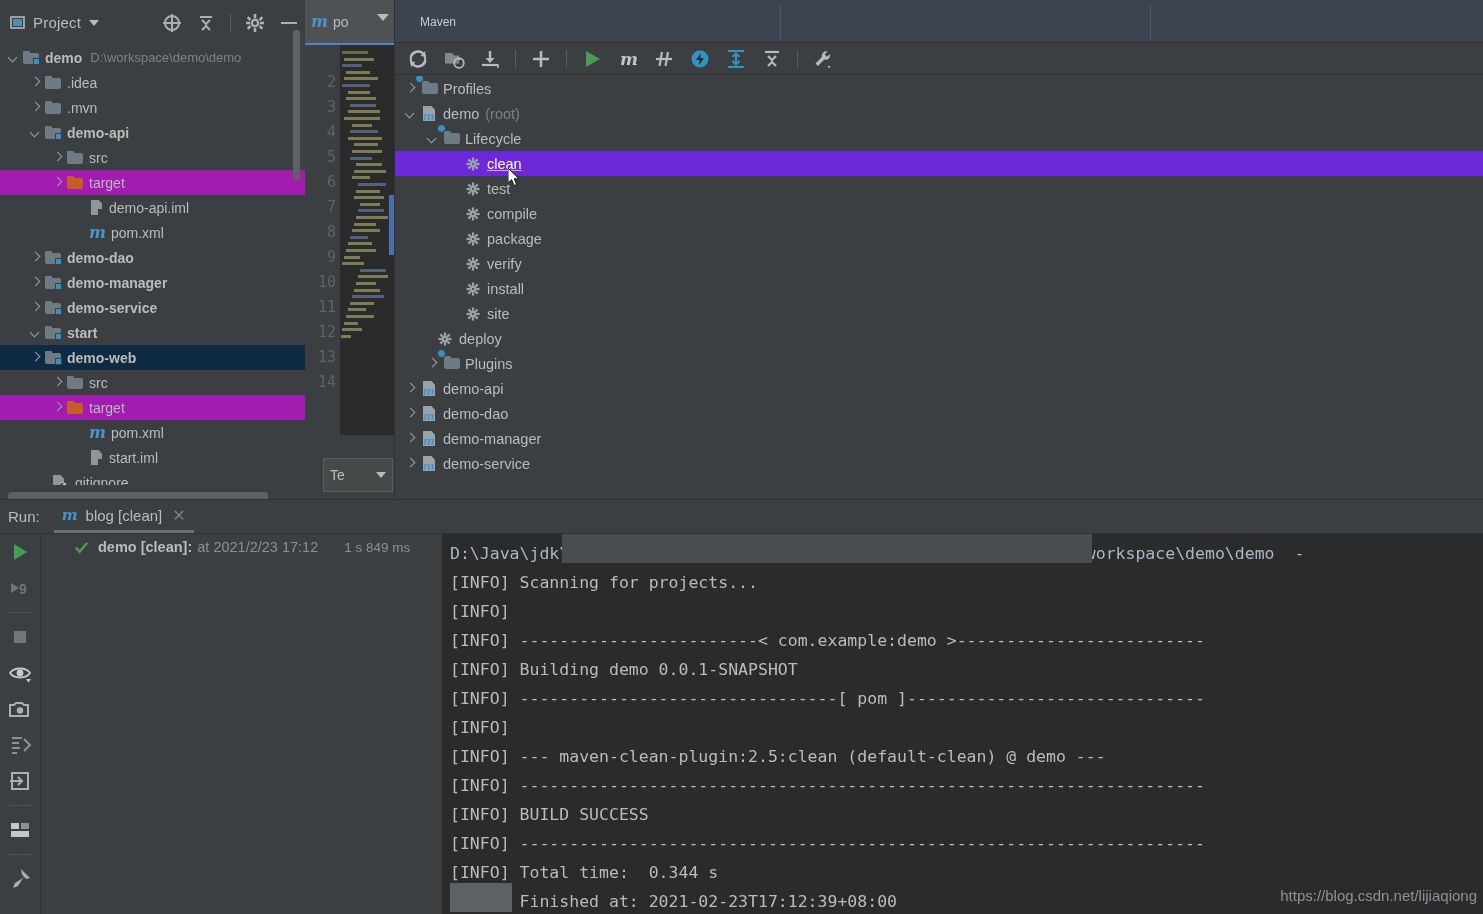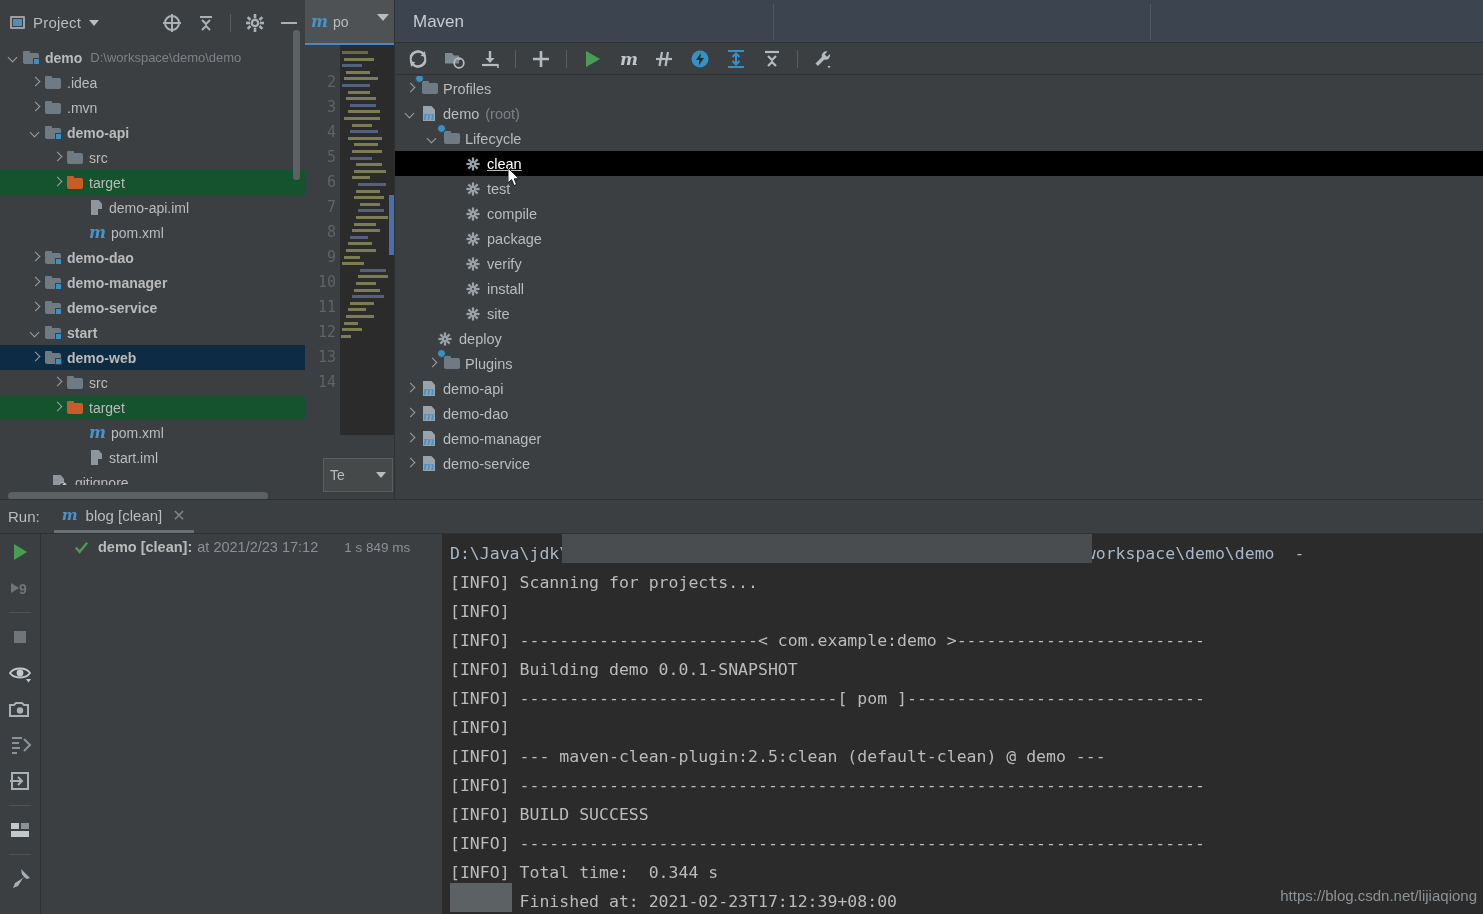--- a/index.html
+++ b/index.html
@@ -57,21 +57,21 @@
   
   #project-tree {
     position: absolute; left: 0; top: 45px; width: 305px; height: 440px;
     overflow: hidden; font-size: 14px;
   }
   .trow {
     height: 25px; display: flex; align-items: center;
     white-space: nowrap; padding-right: 4px;
   }
   .trow.sel-blue { background: #0d2b42; }
-  .trow.sel-olive { background: #14532d; }
+  .trow.sel-olive { background: #a21caf; }
   .arrow {
     width: 11px; height: 11px; flex: 0 0 11px; position: relative; margin-right: 4px;
   }
   .arrow.right::after {
     content: ""; position: absolute; left: 2px; top: 1px;
     width: 6px; height: 6px; border-right: 1.6px solid #9aa0a6;
     border-bottom: 1.6px solid #9aa0a6; transform: rotate(-45deg);
   }
   .arrow.down::after {
     content: ""; position: absolute; left: 1px; top: 2px;
@@ -163,42 +163,42 @@
   
   #maven-panel {
     position: absolute; left: 395px; top: 0; width: 1088px; height: 500px;
     background: #3c3f41;
   }
   #maven-headerbar {
     position: absolute; left: 0; top: 0; width: 1088px; height: 43px;
     background: #3c4450; border-bottom: 1px solid #2f3133;
   }
   #maven-tab {
-    position: absolute; left: 4px; top: 4px; width: 375px; height: 36px;
+    position: absolute; left: 11px; top: 4px; width: 375px; height: 36px;
     display: flex; align-items: center; padding-left: 14px;
-    font-size: 17px; color: #c7ccd1;
+    font-size: 12px; color: #c7ccd1;
     border-right: 1px solid #4e5866;
   }
   #maven-hdr-divider2 {
     position: absolute; left: 755px; top: 4px; width: 1px; height: 36px; background: #4e5866;
   }
   #maven-toolbar {
     position: absolute; left: 0; top: 43px; width: 1088px; height: 32px;
     display: flex; align-items: center; gap: 14px; padding-left: 12px;
     border-bottom: 1px solid #2f3133;
   }
   .mtb-sep { width: 1px; height: 18px; background: #5a5c5e; }
   .mtb { width: 22px; height: 22px; position: relative; }
 
   #maven-tree {
     position: absolute; left: 0; top: 76px; width: 1088px; height: 424px;
     font-size: 14.5px; overflow: hidden;
   }
   .mrow { height: 25px; display: flex; align-items: center; white-space: nowrap; }
-  .mrow.sel { background: #000000; text-decoration: underline; }
+  .mrow.sel { background: #6d28d9; text-decoration: underline; }
   .mrow.sel .mlabel { color: #ffffff; }
   .mlabel { color: #bbbbbb; }
   .mdim { color: #7d8186; margin-left: 6px; }
   .gear-ico { width: 14px; height: 14px; flex: 0 0 14px; margin-right: 7px; }
   .maven-file-ico { width: 15px; height: 15px; flex: 0 0 15px; margin-right: 6px; position: relative; }
   .maven-file-ico .pg { position: absolute; left: 1px; top: 0; width: 12px; height: 15px;
     background: #9aa3a9; clip-path: polygon(0 0, 70% 0, 100% 25%, 100% 100%, 0 100%); }
   .maven-file-ico .m { position: absolute; left: 1px; bottom: -2px; color: #4a93c9;
     font-family: "DejaVu Serif", serif; font-style: italic; font-weight: 700; font-size: 11px; }
 

